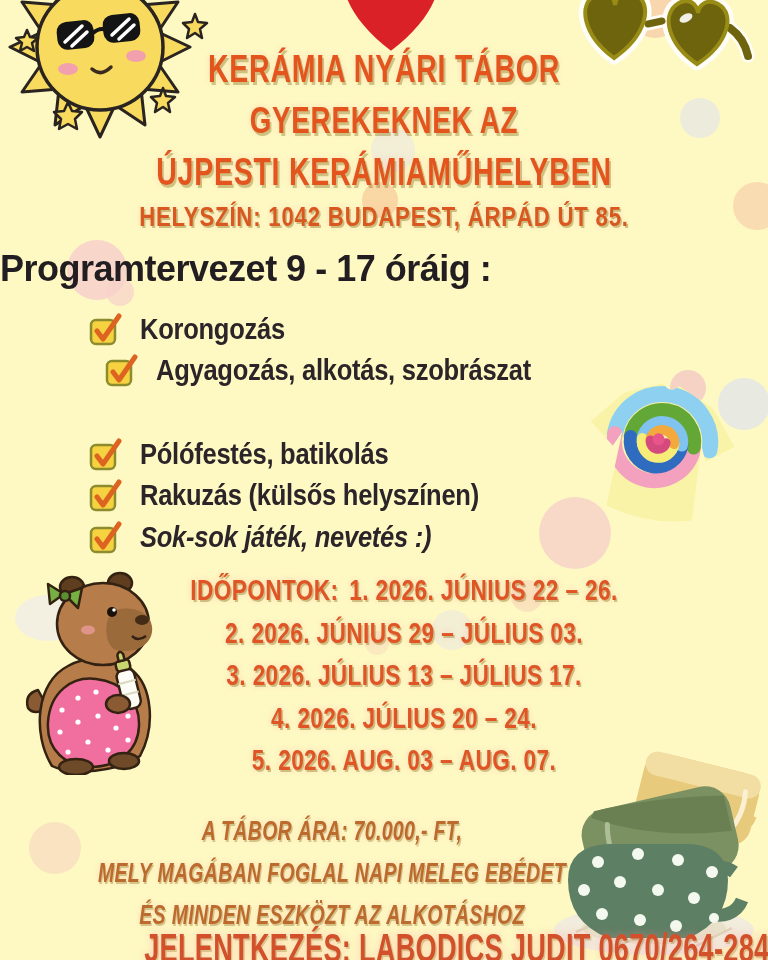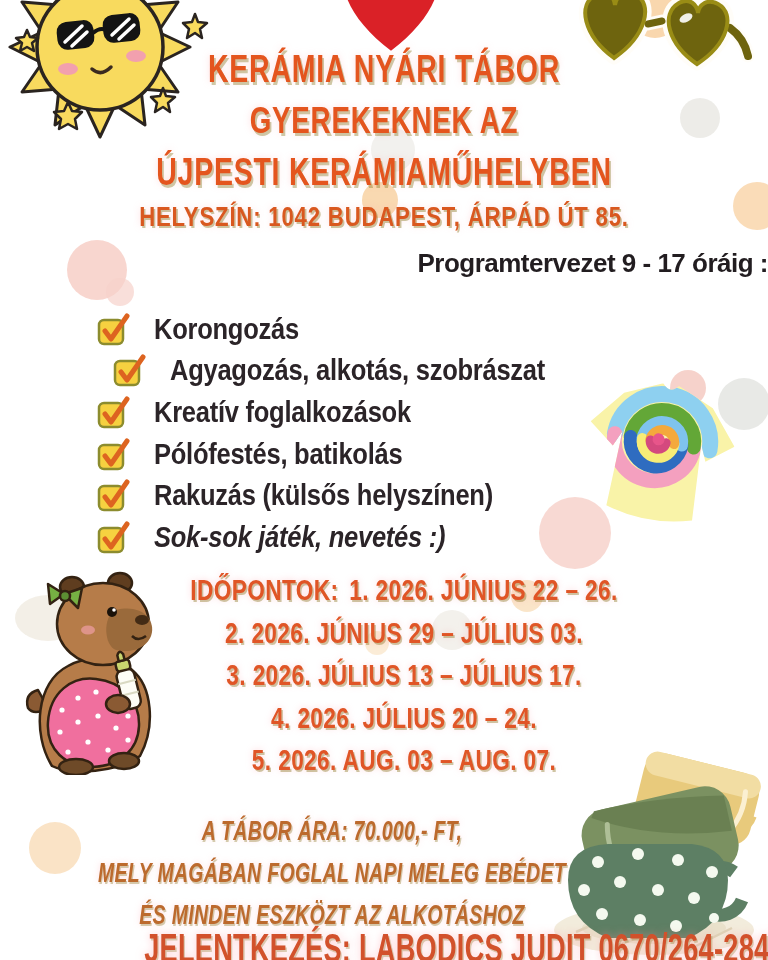--- a/index.html
+++ b/index.html
@@ -1,31 +1,31 @@
 <!DOCTYPE html>
 <html><head>
 <meta charset="utf-8">
 <style>
   html,body{margin:0;padding:0;background:#fceae3;}
-  .canvas{position:relative;width:768px;height:960px;overflow:hidden;background:#ffffff;
+  .canvas{position:relative;width:768px;height:960px;overflow:hidden;background:#fef9c3;
           font-family:"Liberation Sans", sans-serif;}
   .dot{position:absolute;border-radius:50%;}
   .abs{position:absolute;}
   .title-line{position:absolute;left:0;width:768px;text-align:center;font-weight:800;
       color:#e4551e;letter-spacing:1px;
       text-shadow:2.5px 2.5px 0 rgba(130,115,25,.38), 0 0 9px rgba(255,160,165,.35);}
   .cond{display:block;}
   .t1{top:48;font-size:38px;top:48px;transform:scaleX(.75);}
   .t2{top:100px;font-size:37px;transform:scaleX(.75);}
   .t3{top:151px;font-size:38px;transform:scaleX(.75);}
   .location{top:202px;font-size:27px;color:#d9581f;font-weight:800;transform:scaleX(.82);
       text-shadow:2px 2px 0 rgba(130,115,25,.4), 0 0 8px rgba(255,160,165,.35);}
-  .heading{position:absolute;top:248px;left:0;width:768px;text-align:right;
-      font-size:26px;font-weight:800;color:#221d20;letter-spacing:-.5px;}
-  .check-row{position:absolute;left:97px;display:flex;align-items:center;gap:23px;height:36px;}
+  .heading{position:absolute;top:248px;left:0;width:768px;text-align:left;
+      font-size:36px;font-weight:800;color:#221d20;letter-spacing:-.5px;}
+  .check-row{position:absolute;left:89px;display:flex;align-items:center;gap:17px;height:36px;}
   .check-label{font-size:29px;font-weight:700;color:#2b2428;white-space:nowrap;
       transform:scaleX(.88);transform-origin:left center;letter-spacing:-.3px;}
   .cbx{width:34px;height:34px;flex:0 0 auto;}
   .dates{position:absolute;top:574px;left:36px;width:736px;}
   .date-line{height:42.5px;text-align:center;font-size:29px;font-weight:800;color:#e05526;
       transform:scaleX(.78);letter-spacing:.5px;
       text-shadow:2px 2px 0 rgba(135,115,30,.4), 0 0 8px rgba(255,150,160,.4);}
   .date-label{margin-right:14px;}
   .price{position:absolute;top:816px;left:0;width:664px;font-style:italic;}
   .price-line{height:42px;text-align:center;font-size:27px;font-weight:700;color:#bc6a2d;
@@ -117,27 +117,20 @@
       </svg>
     <span class="check-label">Korongozás</span>
   </div>
   <div class="check-row" style="top:352px;margin-left:16px;">
     <svg class="cbx" viewBox="0 0 34 34">
         <rect x="2" y="8" width="24" height="24" rx="5" fill="#f6d140" stroke="#8c8c2e" stroke-width="2.5"></rect>
         <path d="M8,19 L14,27 L30,4" stroke="#dd6420" stroke-width="5" fill="none" stroke-linecap="round" stroke-linejoin="round"></path>
       </svg>
     <span class="check-label">Agyagozás, alkotás, szobrászat</span>
   </div>
-  <div class="check-row" style="top:394px;">
-    <svg class="cbx" viewBox="0 0 34 34">
-        <rect x="2" y="8" width="24" height="24" rx="5" fill="#f6d140" stroke="#8c8c2e" stroke-width="2.5"></rect>
-        <path d="M8,19 L14,27 L30,4" stroke="#dd6420" stroke-width="5" fill="none" stroke-linecap="round" stroke-linejoin="round"></path>
-      </svg>
-    <span class="check-label">Kreatív foglalkozások</span>
-  </div>
   <div class="check-row" style="top:436px;text-align:right;">
     <svg class="cbx" viewBox="0 0 34 34">
         <rect x="2" y="8" width="24" height="24" rx="5" fill="#f6d140" stroke="#8c8c2e" stroke-width="2.5"></rect>
         <path d="M8,19 L14,27 L30,4" stroke="#dd6420" stroke-width="5" fill="none" stroke-linecap="round" stroke-linejoin="round"></path>
       </svg>
     <span class="check-label">Pólófestés, batikolás</span>
   </div>
   <div class="check-row" style="top:477px;justify-content:flex-end;">
     <svg class="cbx" viewBox="0 0 34 34">
         <rect x="2" y="8" width="24" height="24" rx="5" fill="#f6d140" stroke="#8c8c2e" stroke-width="2.5"></rect>

